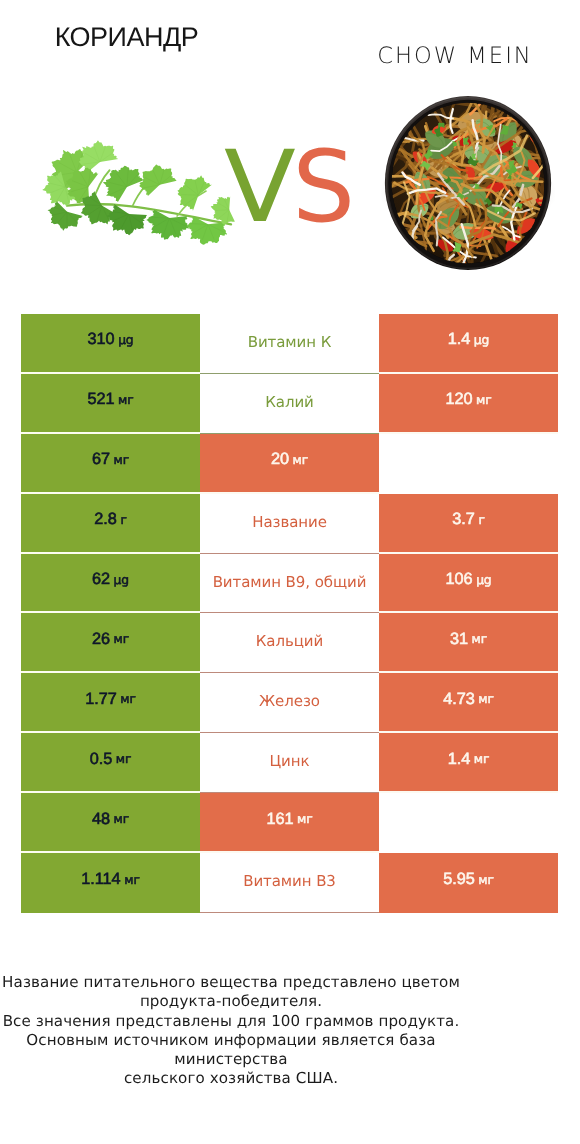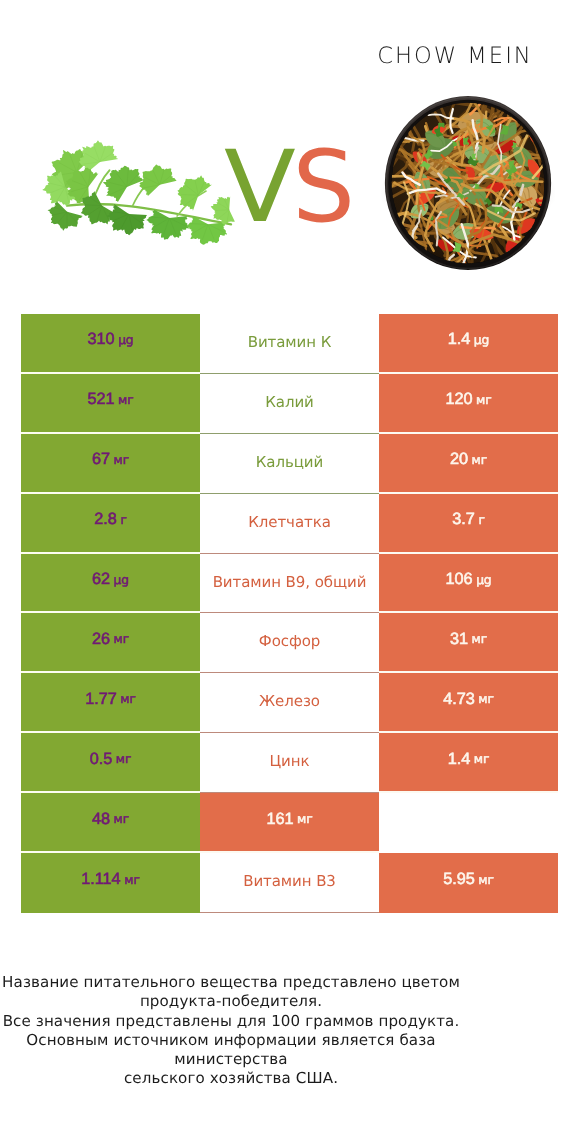--- a/index.html
+++ b/index.html
@@ -35,21 +35,21 @@
   .vs-s { color:#e2674a; display:inline-block; margin-left:0.5px; }
 
   
   .nutrients {
     position:absolute; left:21px; top:314px; width:537px;
     display:flex; flex-direction:column;
   }
   .nrow { display:flex; height:59.9px; }
   .nrow + .nrow { margin-top:0px; }
   .cell { width:179px; display:flex; align-items:center; justify-content:center; padding-bottom:6px; }
-  .cell-left  { background:#82a832; color:#701a75; border-bottom:2px solid #fdfdf0; }
+  .cell-left  { background:#82a832; color:#0f172a; border-bottom:2px solid #fdfdf0; }
   .cell-mid   { background:#ffffff; padding-bottom:3px; }
   .cell-right { background:#e26d4a; color:#fdf6ec; border-bottom:2px solid #fdfaf1; }
   .nrow:last-child .cell-left, .nrow:last-child .cell-right { border-bottom:none; }
   .val { font-size:16.3px; font-weight:400; letter-spacing:-0.02px; white-space:nowrap; font-family:"Liberation Sans", sans-serif; -webkit-text-stroke:0.62px currentColor; }
   .u { font-size:12.3px; font-weight:400; margin-left:3.6px; letter-spacing:-0.1px; font-family:"DejaVu Sans", sans-serif; -webkit-text-stroke:0.55px currentColor; }
   .lbl { font-size:15px; font-weight:400; letter-spacing:-0.08px; white-space:nowrap; }
   .win-green .lbl { color:#7a9c3c; }
   .win-red   .lbl { color:#d4603f; }
   .win-green .cell-mid { border-bottom:1px solid #8f9e6d; }
   .win-red   .cell-mid { border-bottom:1px solid #bd8a7c; }
@@ -59,20 +59,21 @@
     position:absolute; left:0; top:973px; width:462px; text-align:center;
     font-size:15.1px; line-height:19.25px; color:#1c1c1c; font-weight:400;
     letter-spacing:0.1px;
   }
 </style>
 </head>
 <body>
 
 <div class="page">
 
+  <div class="title-left">КОРИАНДР</div>
   <div class="title-right">CHOW MEIN</div>
 
   <div class="hero">
     <div class="hero-left"><svg viewBox="18.0 8.9 200.0 101.0" width="193" height="105" preserveAspectRatio="none">
           <path d="M44,72 C94,66 146,78 214,90" fill="none" stroke="#7fbe47" stroke-width="2.2" stroke-linecap="round"></path>
 <path d="M70,70 C74,58 80,46 88,38" fill="none" stroke="#88c851" stroke-width="1.8" stroke-linecap="round"></path>
 <path d="M112,72 C118,60 128,48 140,42" fill="none" stroke="#88c851" stroke-width="1.7" stroke-linecap="round"></path>
 <path d="M158,82 C166,72 176,64 188,58" fill="none" stroke="#8ece57" stroke-width="1.6" stroke-linecap="round"></path>
 <path d="M52.5,58.3 C52.3,58.2 51.7,57.8 51.2,57.6 C50.8,57.5 50.3,57.6 49.9,57.5 C49.5,57.3 49.1,57.2 48.8,56.8 C48.4,56.5 48.3,55.6 48.0,55.3 C47.6,55.1 47.1,55.4 46.7,55.2 C46.4,55.0 46.5,54.1 45.9,54.3 C45.3,54.5 43.8,56.1 43.1,56.5 C42.4,56.8 42.0,56.4 41.5,56.3 C41.1,56.2 41.0,55.6 40.1,55.8 C39.3,56.0 37.0,57.7 36.5,57.5 C36.0,57.4 37.4,55.3 37.2,54.8 C37.1,54.2 35.8,54.7 35.6,54.3 C35.4,53.8 35.9,52.8 36.1,52.2 C36.2,51.5 36.6,50.8 36.5,50.4 C36.4,50.0 35.8,49.8 35.6,49.5 C35.3,49.2 35.5,48.7 34.9,48.5 C34.3,48.3 32.6,48.5 31.8,48.4 C31.1,48.2 30.8,47.7 30.4,47.4 C29.9,47.0 29.8,46.6 29.2,46.3 C28.6,45.9 26.6,45.8 26.7,45.3 C26.7,44.8 29.4,43.8 29.7,43.3 C29.9,42.8 28.1,42.5 28.1,42.1 C28.2,41.6 29.1,41.1 29.9,40.6 C30.6,40.2 32.1,39.8 32.5,39.4 C32.8,38.9 32.2,38.5 32.1,38.1 C31.9,37.7 32.0,37.3 31.7,36.9 C31.5,36.4 31.0,35.9 30.6,35.3 C30.1,34.8 29.3,34.1 29.0,33.6 C28.8,33.0 29.3,32.7 29.1,32.1 C28.9,31.5 27.8,30.5 28.0,30.0 C28.2,29.6 29.7,29.6 30.4,29.4 C31.1,29.1 31.7,28.9 32.3,28.6 C32.9,28.4 33.0,27.9 33.8,27.8 C34.6,27.8 36.5,28.5 37.0,28.3 C37.4,28.0 36.2,26.6 36.5,26.3 C36.7,25.9 37.9,26.3 38.3,26.1 C38.8,25.8 38.8,25.3 39.0,24.8 C39.1,24.3 39.0,23.4 39.2,23.0 C39.5,22.5 40.3,22.7 40.4,22.0 C40.5,21.3 39.5,18.8 40.0,18.5 C40.4,18.2 42.3,20.2 43.1,20.4 C43.8,20.7 43.9,19.7 44.5,19.8 C45.1,19.9 46.0,20.7 46.7,21.1 C47.4,21.5 48.1,22.2 48.6,22.3 C49.1,22.3 49.4,21.5 49.8,21.5 C50.3,21.5 50.9,22.5 51.3,22.3 C51.8,22.1 52.1,20.7 52.5,20.2 C53.0,19.7 53.5,19.4 54.0,19.1 C54.5,18.9 55.0,18.9 55.6,18.7 C56.1,18.4 56.8,17.5 57.3,17.6 C57.9,17.8 58.2,19.0 58.6,19.5 C59.1,19.9 59.6,19.8 60.0,20.2 C60.4,20.6 60.8,21.1 61.0,21.8 C61.2,22.5 61.1,23.9 61.3,24.4 C61.5,25.0 62.0,24.9 62.4,25.1 C62.7,25.3 62.9,25.6 63.4,25.6 C63.9,25.6 64.8,25.1 65.3,25.0 C65.9,24.9 66.5,24.9 66.9,25.1 C67.2,25.3 67.0,26.2 67.4,26.4 C67.8,26.6 69.1,26.3 69.4,26.3 L54.0,40.0 Z" fill="#80ca4a"></path>
 <path d="M54.0,40.0 L40.6,54.2 M54.0,40.0 L33.0,42.9 M54.0,40.0 L35.7,30.7 M54.0,40.0 L46.8,22.8 M54.0,40.0 L59.7,22.4" stroke="#69b234" stroke-width="0.6" fill="none" opacity="0.32"></path>
@@ -615,61 +616,58 @@
         <div class="cell cell-right">
           <span class="val">120</span>
           <span class="u">мг</span>
         </div>
       </div>
       <div class="nrow win-green">
         <div class="cell cell-left">
           <span class="val">67</span>
           <span class="u">мг</span>
         </div>
+        <div class="cell cell-right">
+          <span class="val">20</span>
+          <span class="u">мг</span>
+        </div>
+      </div>
+      <div class="nrow win-red">
+        <div class="cell cell-left">
+          <span class="val">2.8</span>
+          <span class="u">г</span>
+        </div>
+        <div class="cell cell-mid">
+          <span class="lbl">Название</span>
+        </div>
+        <div class="cell cell-right">
+          <span class="val">3.7</span>
+          <span class="u">г</span>
+        </div>
+      </div>
+      <div class="nrow win-red">
+        <div class="cell cell-left">
+          <span class="val">62</span>
+          <span class="u">µg</span>
+        </div>
+        <div class="cell cell-mid">
+          <span class="lbl">Витамин B9, общий</span>
+        </div>
+        <div class="cell cell-right">
+          <span class="val">106</span>
+          <span class="u">µg</span>
+        </div>
+      </div>
+      <div class="nrow win-red">
+        <div class="cell cell-left">
+          <span class="val">26</span>
+          <span class="u">мг</span>
+        </div>
         <div class="cell cell-mid">
           <span class="lbl">Кальций</span>
-        </div>
-        <div class="cell cell-right">
-          <span class="val">20</span>
-          <span class="u">мг</span>
-        </div>
-      </div>
-      <div class="nrow win-red">
-        <div class="cell cell-left">
-          <span class="val">2.8</span>
-          <span class="u">г</span>
-        </div>
-        <div class="cell cell-mid">
-          <span class="lbl">Клетчатка</span>
-        </div>
-        <div class="cell cell-right">
-          <span class="val">3.7</span>
-          <span class="u">г</span>
-        </div>
-      </div>
-      <div class="nrow win-red">
-        <div class="cell cell-left">
-          <span class="val">62</span>
-          <span class="u">µg</span>
-        </div>
-        <div class="cell cell-mid">
-          <span class="lbl">Витамин B9, общий</span>
-        </div>
-        <div class="cell cell-right">
-          <span class="val">106</span>
-          <span class="u">µg</span>
-        </div>
-      </div>
-      <div class="nrow win-red">
-        <div class="cell cell-left">
-          <span class="val">26</span>
-          <span class="u">мг</span>
-        </div>
-        <div class="cell cell-mid">
-          <span class="lbl">Фосфор</span>
         </div>
         <div class="cell cell-right">
           <span class="val">31</span>
           <span class="u">мг</span>
         </div>
       </div>
       <div class="nrow win-red">
         <div class="cell cell-left">
           <span class="val">1.77</span>
           <span class="u">мг</span>

